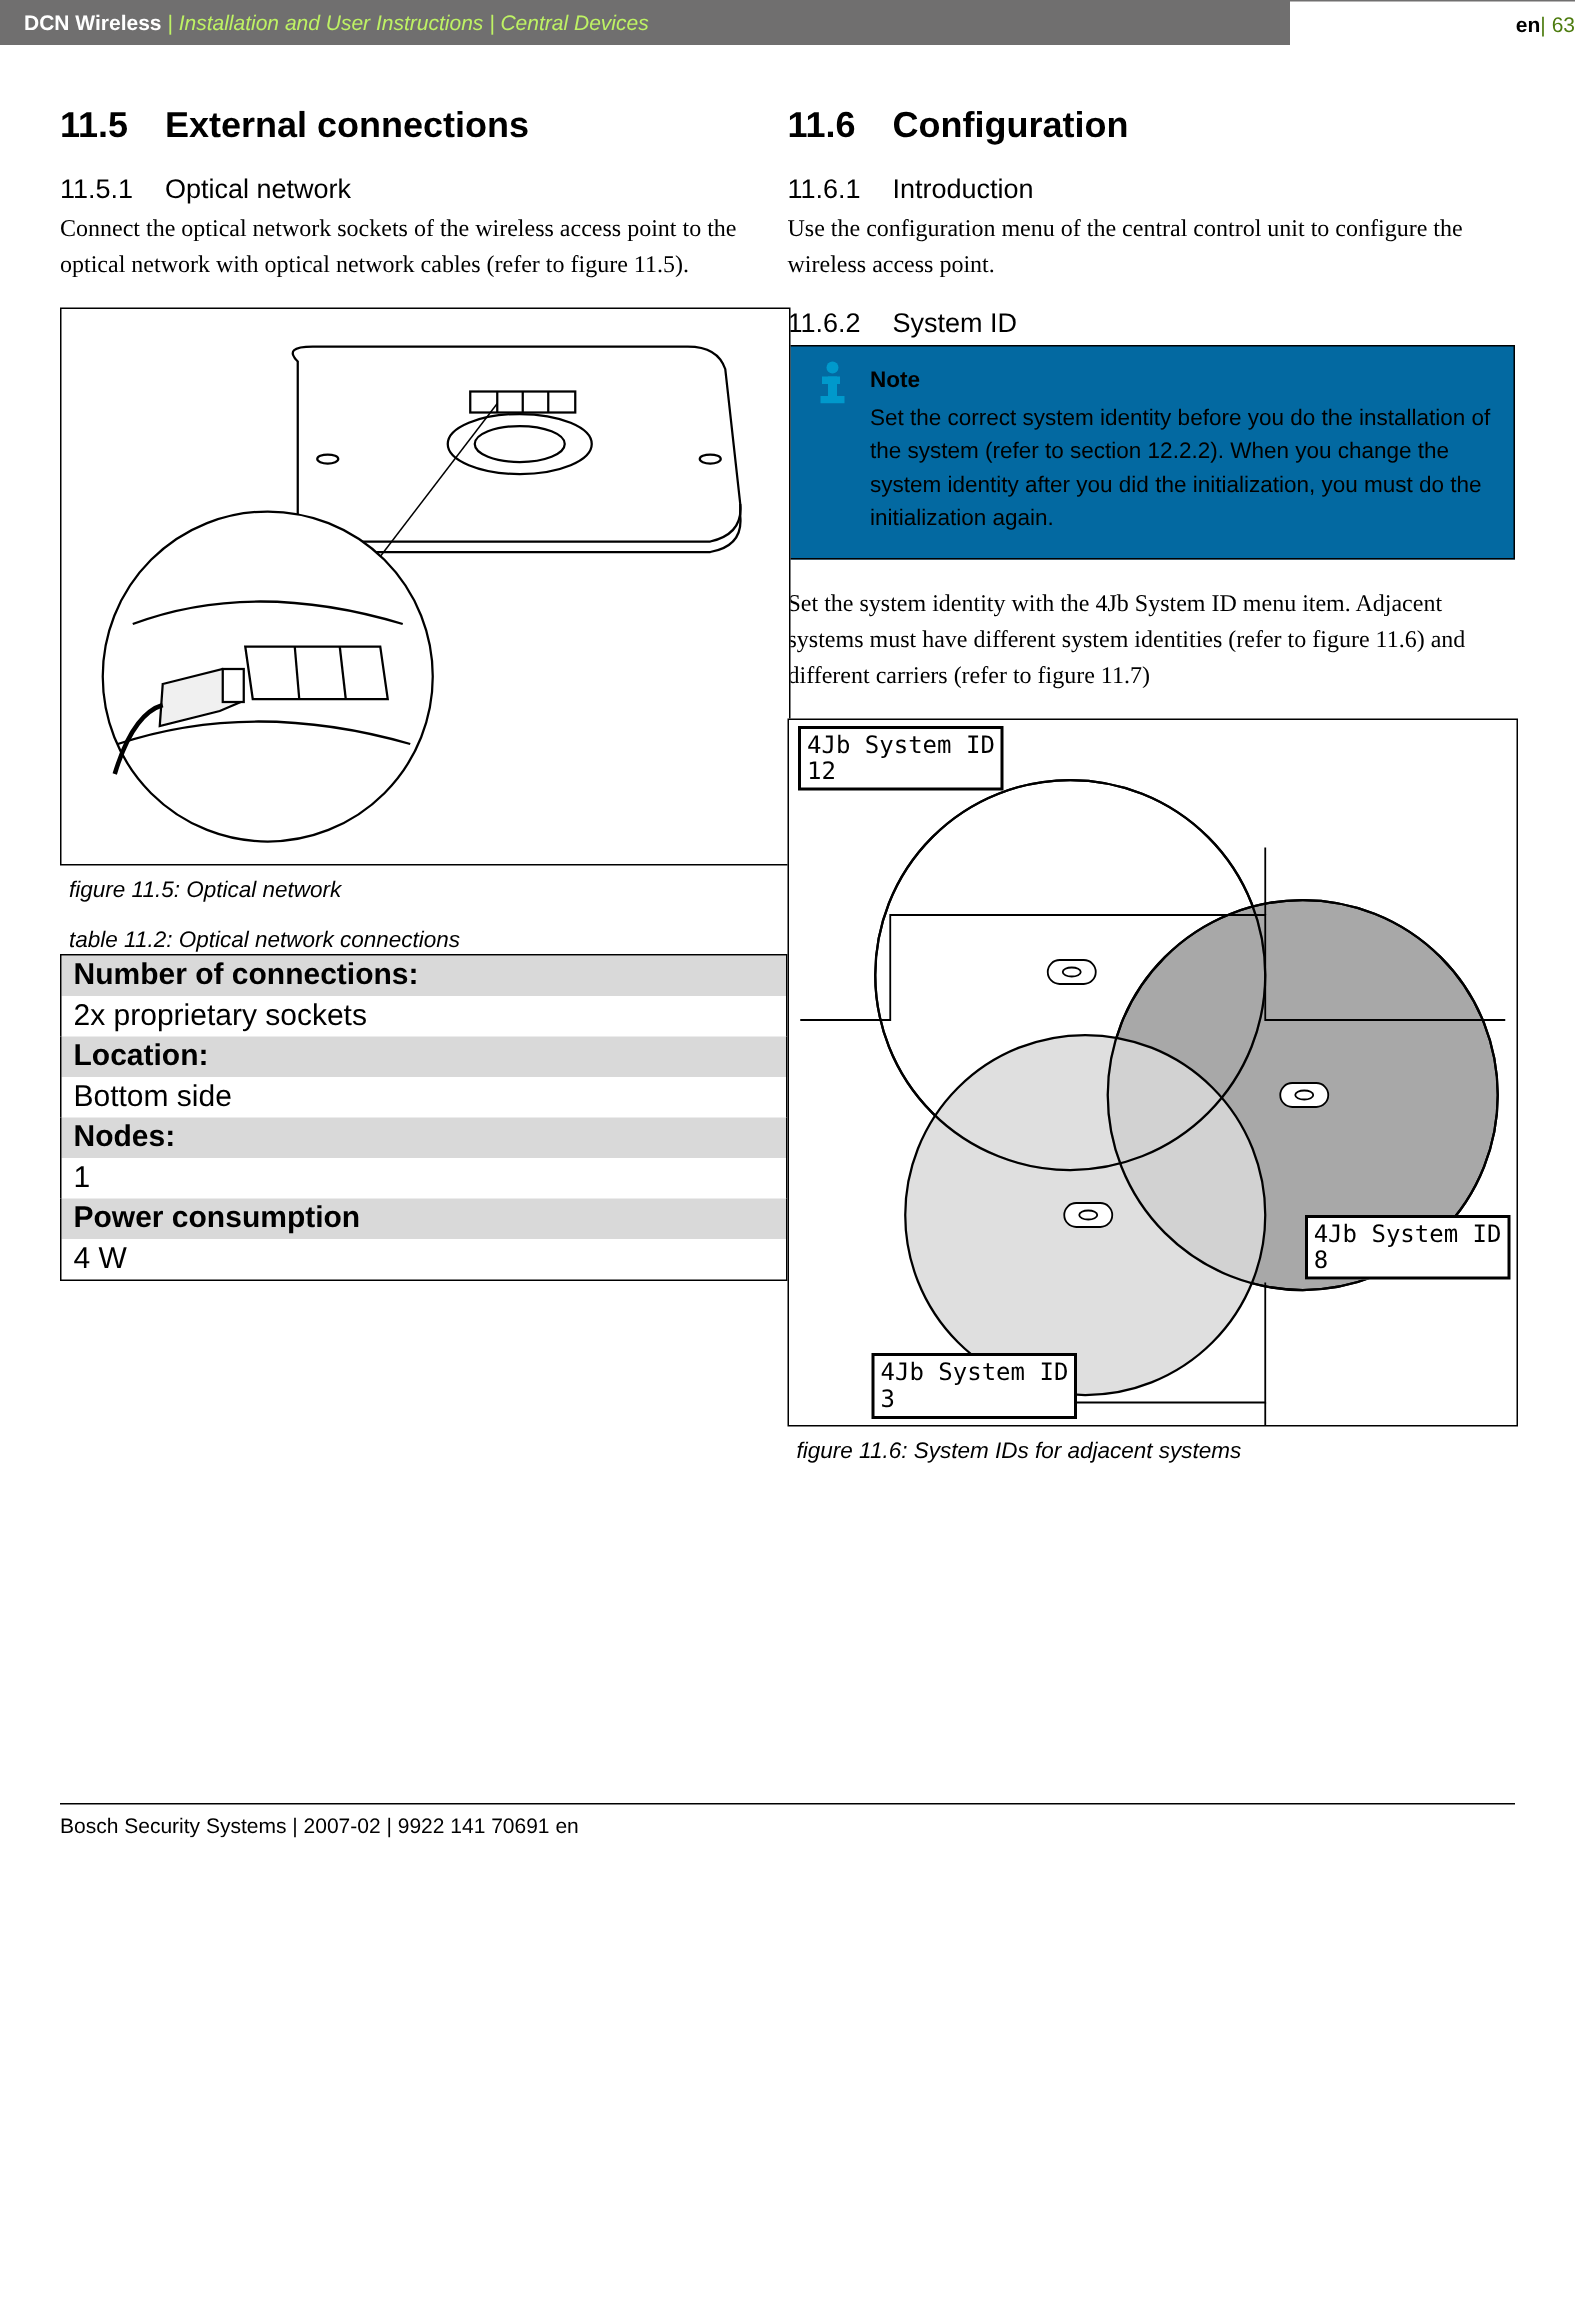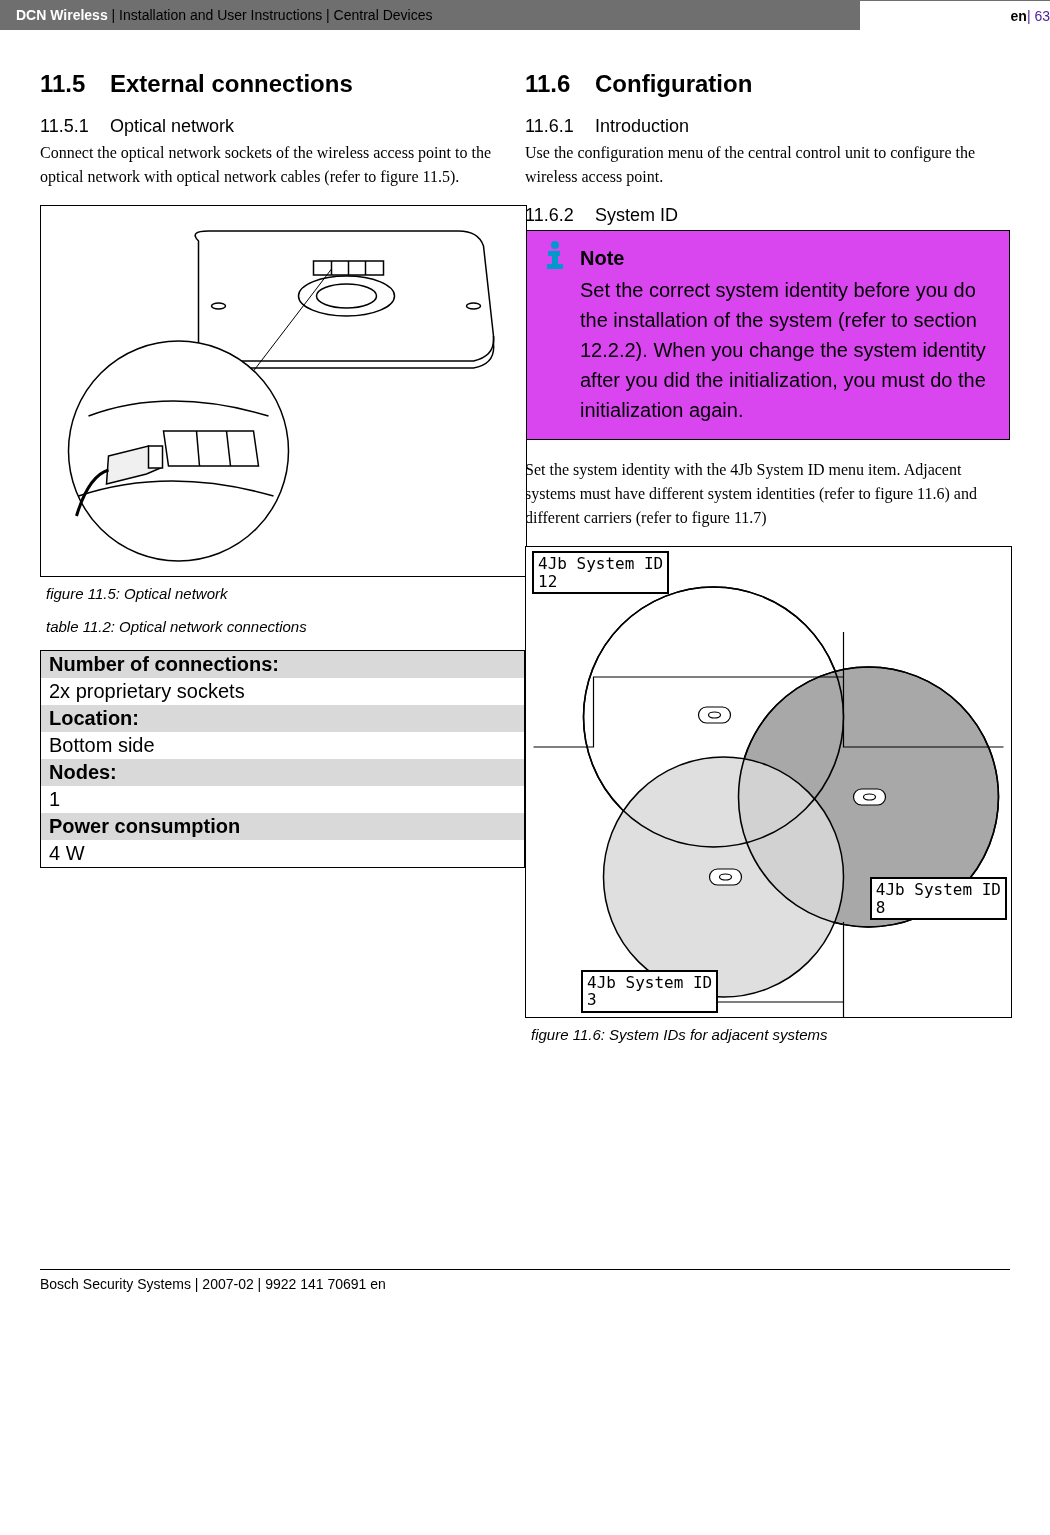--- a/index.html
+++ b/index.html
@@ -18,38 +18,39 @@
     font-size: 14px;
   }
   .header-left {
     flex: 1;
     padding-left: 16px;
   }
   .header-left .bold {
     font-weight: bold;
   }
   .header-left .light {
-    color: #000000;
+    color: #bef264;
+    font-style: italic;
   }
   .header-right {
     background: #fff;
     color: #000;
     width: 190px;
     height: 30px;
     display: flex;
     align-items: center;
     justify-content: flex-end;
     font-size: 14px;
     border-top: 1px solid #706f6f;
   }
   .header-right .bold {
     font-weight: bold;
   }
   .header-right .light {
-    color: #4c1d95;
+    color: #4d7c0f;
   }
   .content {
     display: flex;
     padding: 30px 40px 10px 40px;
   }
   .col {
     flex: 1;
     min-width: 0;
   }
   h1 {
@@ -98,25 +99,25 @@
   }
   table.data td {
     padding: 2px 8px;
   }
   table.data tr.shade td {
     background: #d9d9d9;
     font-weight: bold;
   }
   .note-box {
     border: 1px solid #000;
-    background: #d946ef;
+    background: #0369a1;
     padding: 12px 14px 14px 14px;
     display: flex;
     gap: 10px;
-    font-size: 20px;
+    font-size: 15px;
     line-height: 1.5;
   }
   .note-box .note-label {
     font-weight: bold;
     display: block;
     margin-bottom: 2px;
   }
   .info-icon {
     flex-shrink: 0;
     margin-top: -4px;
@@ -207,21 +208,21 @@
 
           <path d="M60 250 L100 240 L112 248 L112 262 L98 268 L58 278 Z" fill="#f0f0f0"></path>
           <rect x="100" y="240" width="14" height="22"></rect>
 
           <path d="M60 264 Q40 270 28 310" fill="none" stroke-width="3"></path>
         </g>
       </svg>
     </div>
     <div class="caption">figure 11.5: Optical network</div>
 
-    <div class="caption" style="margin-bottom:15px">table 11.2: Optical network connections</div>
+    <div class="caption" style="margin-bottom:1px">table 11.2: Optical network connections</div>
     <table class="data">
       <tbody>
           <tr class="shade">
             <td>Number of connections:</td>
           </tr>
       <tr>
             <td>2x proprietary sockets</td>
           </tr>
       <tr class="shade">
             <td>Location:</td>

